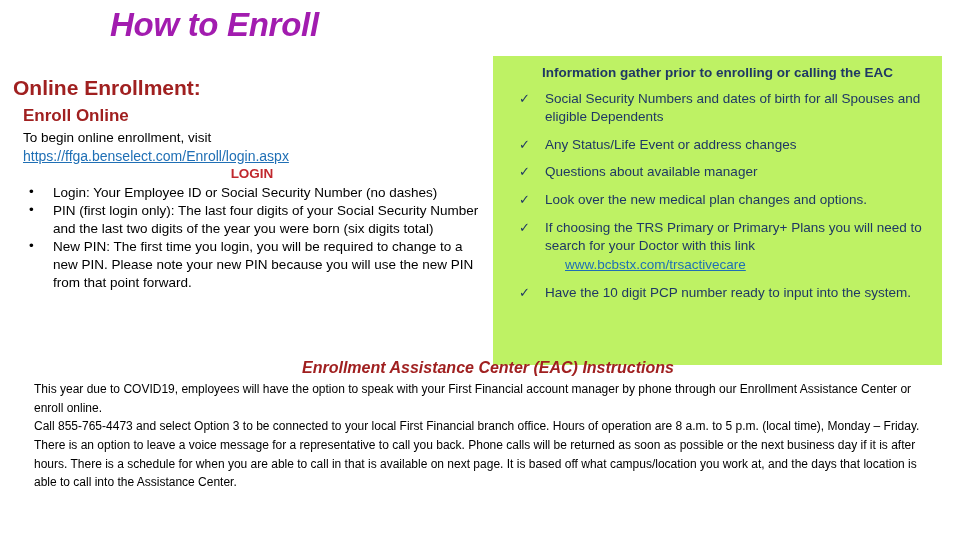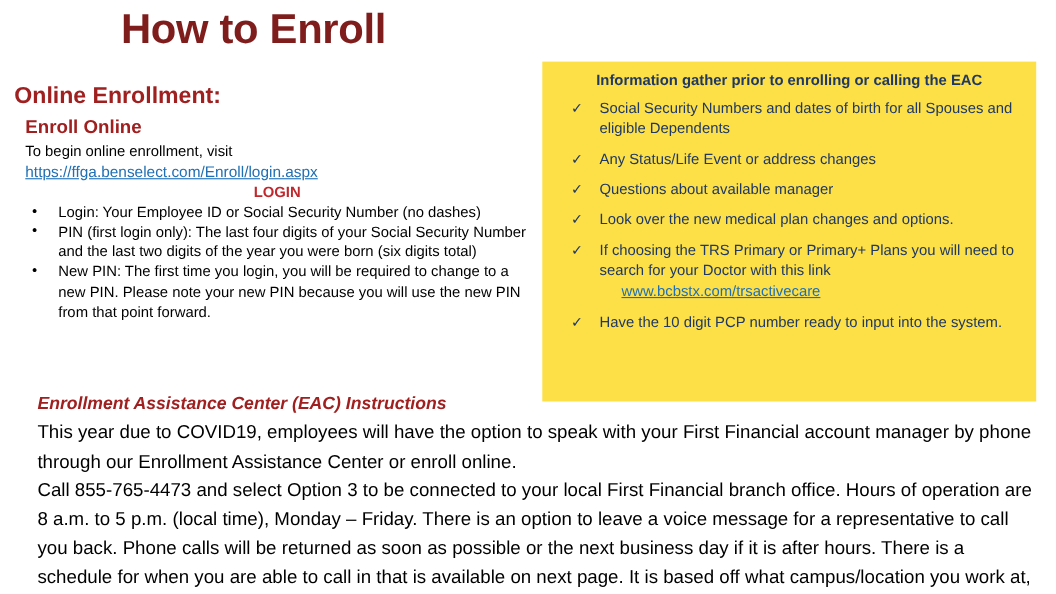--- a/index.html
+++ b/index.html
@@ -15,26 +15,27 @@
     font-family: "Liberation Sans", sans-serif;
     -webkit-font-smoothing: antialiased;
   }
 
   
   #slide-title {
     position: absolute;
     left: 110px;
     top: 8px;
     width: 400px;
-    font-size: 38px;
-    font-weight: bold;
-    color: #7f1d1d;
+    font-size: 33px;
+    font-weight: bold;
+    color: #a21caf;
     letter-spacing: -0.3px;
     line-height: 1.05;
     white-space: nowrap;
+    font-style: italic;
   }
 
   
   #left-col {
     position: absolute;
     left: 13px;
     top: 76px;
     width: 468px;
   }
   #online-enrollment-heading {
@@ -103,36 +104,37 @@
     top: 358px;
     width: 908px;
   }
   #eac-heading {
     font-size: 16px;
     font-weight: bold;
     font-style: italic;
     color: #A02020;
     margin: 0 0 3px 0;
     line-height: 1.2;
+    text-align: center;
   }
   .eac-line {
-    font-size: 17px;
+    font-size: 12px;
     color: #000000;
     line-height: 1.55;
     margin: 0;
   }
 
   
   #info-panel {
     position: absolute;
     left: 493px;
     top: 56px;
     width: 449px;
     height: 309px;
-    background: #fde047;
+    background: #bef264;
     box-sizing: border-box;
     padding: 8px 14px 0 14px;
   }
   #info-panel-heading {
     font-size: 13.5px;
     font-weight: bold;
     color: #1F3864;
     text-align: center;
     line-height: 1.3;
     margin: 0 0 8px 0;

